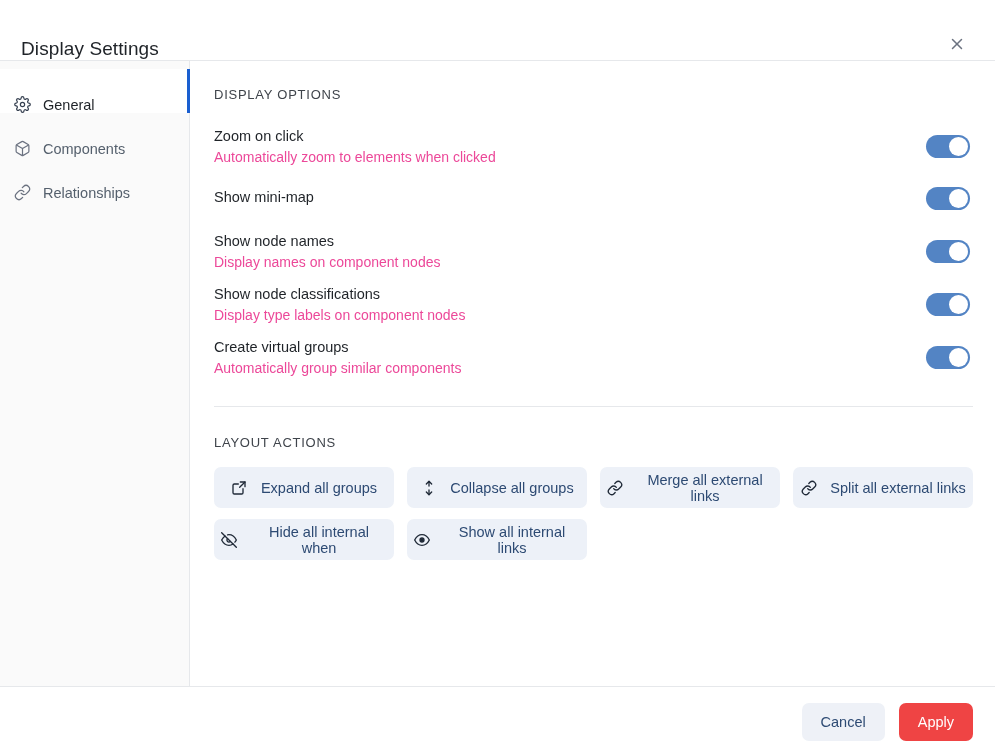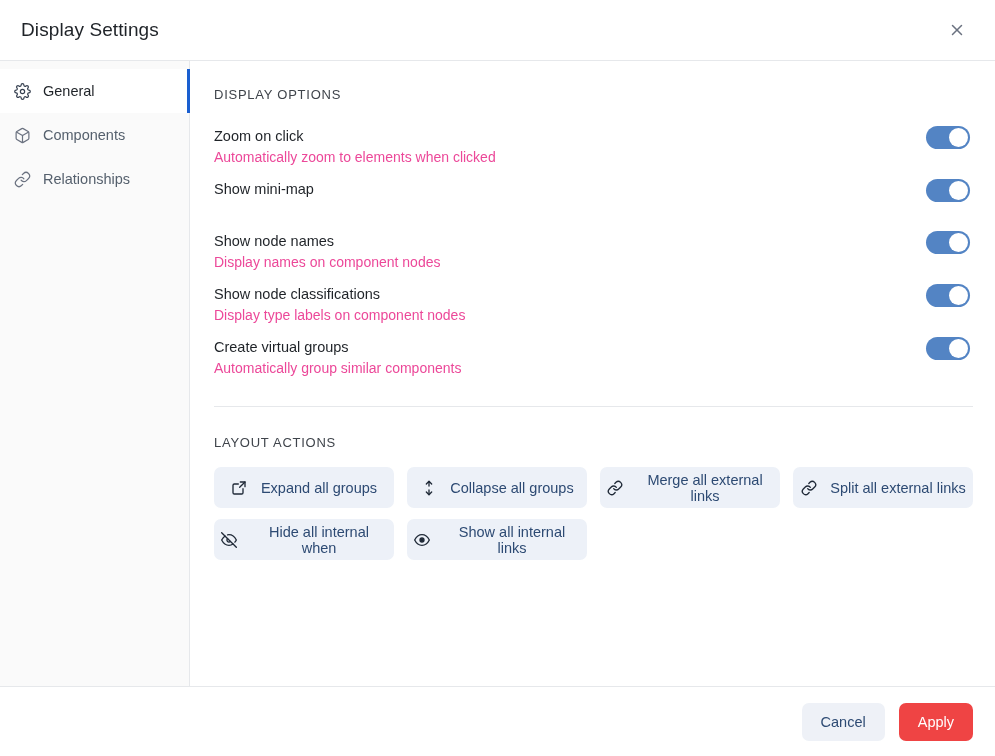--- a/index.html
+++ b/index.html
@@ -22,21 +22,21 @@
     display: flex;
     flex-direction: column;
     background: #ffffff;
   }
 
   
   .modal-header {
     height: 61px;
     flex: 0 0 61px;
     display: flex;
-    align-items: center;
+    align-items: flex-end;
     justify-content: space-between;
     padding: 0 22px 0 21px;
     border-bottom: 1px solid #e6e8eb;
     background: #ffffff;
   }
   .modal-title {
     font-size: 19px;
     font-weight: 400;
     color: #1f2328;
     letter-spacing: 0.1px;
@@ -69,21 +69,21 @@
     flex: 0 0 190px;
     background: #fafafa;
     border-right: 1px solid #e6e8eb;
     padding-top: 8px;
     position: relative;
   }
   .side-item {
     position: relative;
     height: 44px;
     display: flex;
-    align-items: center;
+    align-items: flex-end;
     gap: 12px;
     padding: 0 14px 0 13px;
     cursor: pointer;
     color: #55606d;
     font-size: 14.5px;
   }
   .side-item .side-icon {
     width: 18px;
     height: 18px;
     display: flex;
@@ -118,20 +118,21 @@
   .section-label {
     font-size: 13px;
     letter-spacing: 0.75px;
     color: #3f444b;
     text-transform: uppercase;
     margin-bottom: 17px;
   }
 
   .option-row {
     display: flex;
+    align-items: center;
     justify-content: space-between;
     padding: 7px 0 6px 0;
     min-height: 52px;
   }
   .option-text { padding-right: 20px; }
   .option-title {
     font-size: 14.5px;
     color: #1f2328;
     line-height: 20px;
     margin-bottom: 3px;

